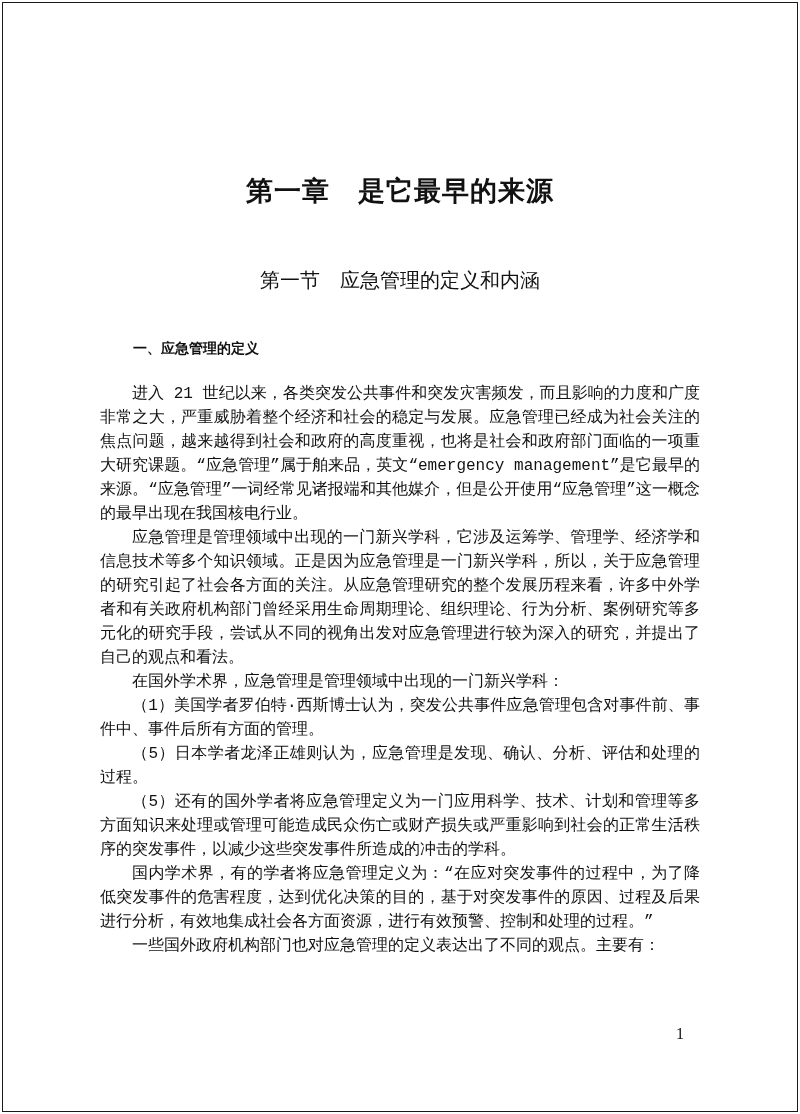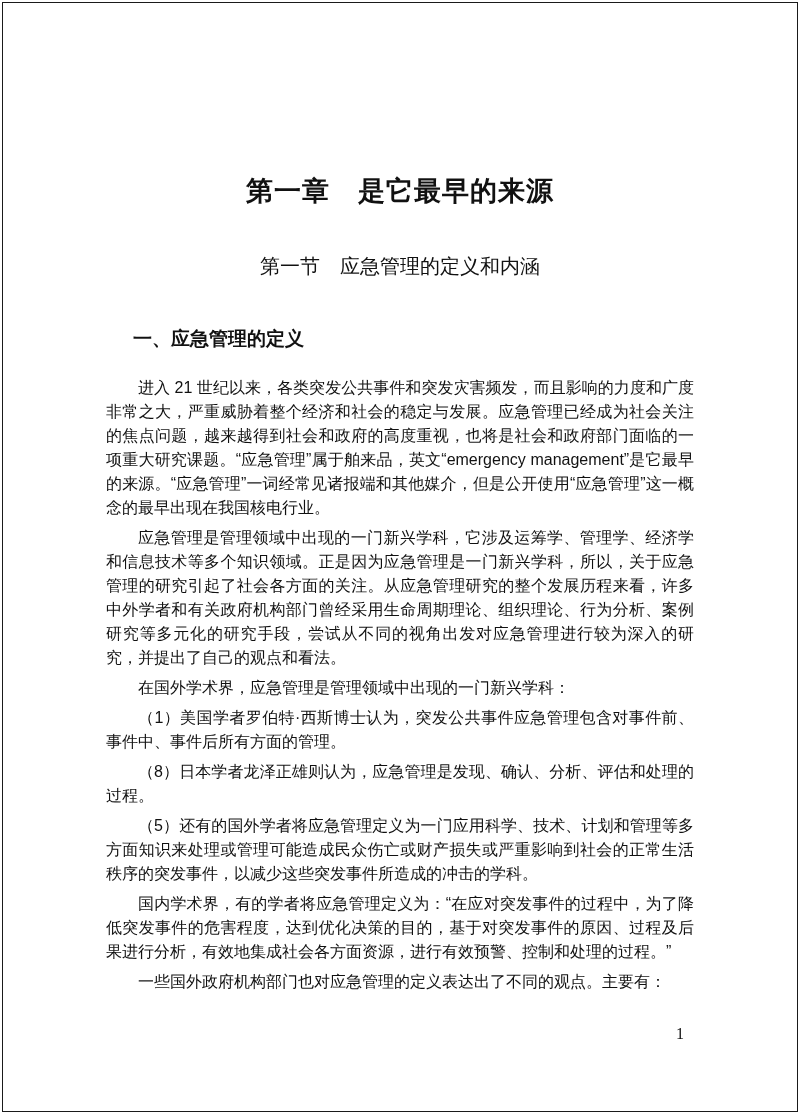--- a/index.html
+++ b/index.html
@@ -29,43 +29,43 @@
   }
   .chapter-title {
     padding-top: 155px;
     text-align: center;
     font-size: 27px;
     font-weight: bold;
     letter-spacing: 1px;
     font-family: "Liberation Serif", "DejaVu Serif", serif;
   }
   .section-title {
-    margin-top: 44px;
+    margin-top: 58px;
     text-align: center;
     font-size: 20px;
     font-weight: 500;
     font-family: "Liberation Sans", "DejaVu Sans", sans-serif;
   }
   .subsection-title {
     margin-top: 46px;
     margin-left: 33px;
-    font-size: 19px;
+    font-size: 14px;
     font-weight: 600;
     font-family: "Liberation Sans", "DejaVu Sans", sans-serif;
   }
   .body-text {
     margin-top: 24px;
   }
   .body-text p {
-    margin: 6px;
+    margin: 0;
     font-size: 16px;
     line-height: 24px;
     text-align: justify;
     text-indent: 2em;
-    font-family: Liberation Sans, sans-serif;
+    font-family: Liberation Mono, monospace;
   }
   .page-number {
     position: absolute;
     top: 1025px;
     right: 116px;
     font-size: 16px;
     font-family: "Liberation Serif", "DejaVu Serif", serif;
   }
 </style>
 </head>
@@ -78,20 +78,20 @@
 
   <h2 class="section-title">第一节　应急管理的定义和内涵</h2>
 
   <h3 class="subsection-title">一、应急管理的定义</h3>
 
   <div class="body-text">
     <p>进入 21 世纪以来，各类突发公共事件和突发灾害频发，而且影响的力度和广度非常之大，严重威胁着整个经济和社会的稳定与发展。应急管理已经成为社会关注的焦点问题，越来越得到社会和政府的高度重视，也将是社会和政府部门面临的一项重大研究课题。“应急管理”属于舶来品，英文“emergency management”是它最早的来源。“应急管理”一词经常见诸报端和其他媒介，但是公开使用“应急管理”这一概念的最早出现在我国核电行业。</p>
     <p>应急管理是管理领域中出现的一门新兴学科，它涉及运筹学、管理学、经济学和信息技术等多个知识领域。正是因为应急管理是一门新兴学科，所以，关于应急管理的研究引起了社会各方面的关注。从应急管理研究的整个发展历程来看，许多中外学者和有关政府机构部门曾经采用生命周期理论、组织理论、行为分析、案例研究等多元化的研究手段，尝试从不同的视角出发对应急管理进行较为深入的研究，并提出了自己的观点和看法。</p>
     <p>在国外学术界，应急管理是管理领域中出现的一门新兴学科：</p>
     <p>（1）美国学者罗伯特·西斯博士认为，突发公共事件应急管理包含对事件前、事件中、事件后所有方面的管理。</p>
-    <p>（8）日本学者龙泽正雄则认为，应急管理是发现、确认、分析、评估和处理的过程。</p>
+    <p>（5）日本学者龙泽正雄则认为，应急管理是发现、确认、分析、评估和处理的过程。</p>
     <p>（5）还有的国外学者将应急管理定义为一门应用科学、技术、计划和管理等多方面知识来处理或管理可能造成民众伤亡或财产损失或严重影响到社会的正常生活秩序的突发事件，以减少这些突发事件所造成的冲击的学科。</p>
     <p>国内学术界，有的学者将应急管理定义为：“在应对突发事件的过程中，为了降低突发事件的危害程度，达到优化决策的目的，基于对突发事件的原因、过程及后果进行分析，有效地集成社会各方面资源，进行有效预警、控制和处理的过程。”</p>
     <p>一些国外政府机构部门也对应急管理的定义表达出了不同的观点。主要有：</p>
   </div>
 </div>
 
 <div class="page-number">1</div>
 
 </body></html>

